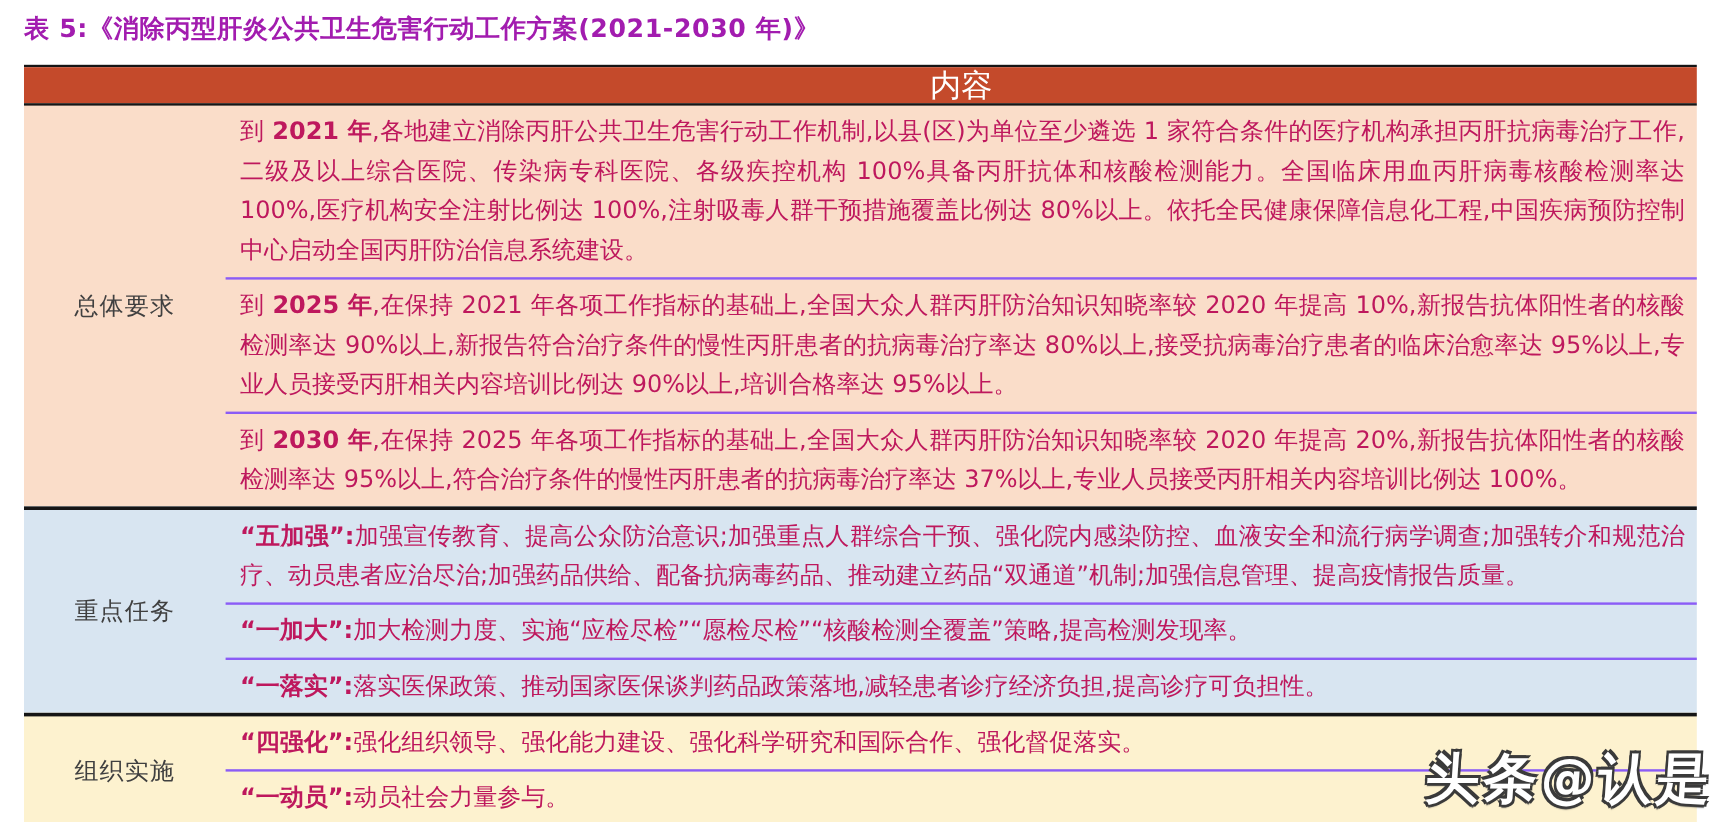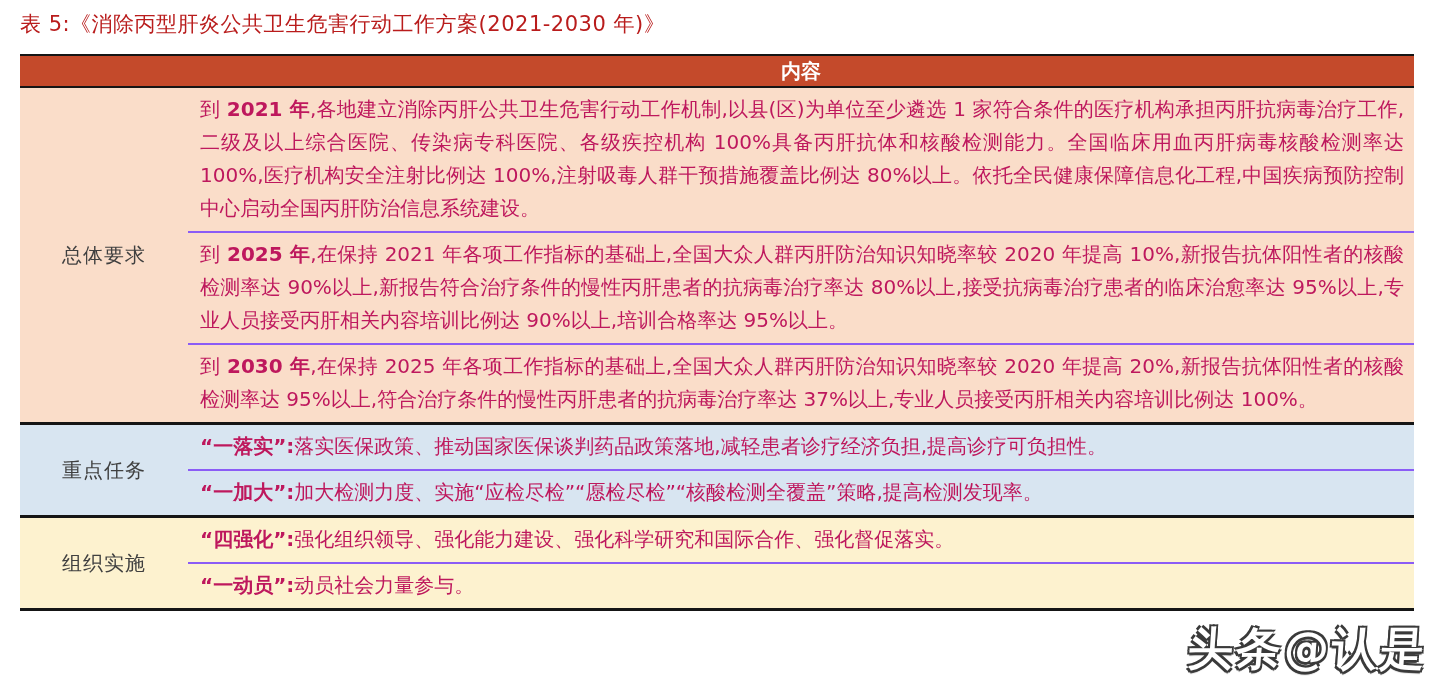--- a/index.html
+++ b/index.html
@@ -13,44 +13,44 @@
   }
   .page {
     position: relative;
     width: 1434px;
     height: 685px;
     box-sizing: border-box;
     padding: 10px 20px 0 20px;
   }
   .doc-title {
     font-size: 21px;
-    font-weight: normal;
-    color: #b91c1c;
+    font-weight: bold;
+    color: #a21caf;
     line-height: 28px;
     margin-bottom: 16px;
     letter-spacing: 0.5px;
   }
   .table {
     width: 1394px;
     border-top: 2px solid #151515;
     border-bottom: 3px solid #151515;
   }
   .header-bar {
     display: flex;
     background: #C44A2B;
     height: 30px;
     align-items: center;
   }
   .header-spacer { width: 168px; flex: none; }
   .header-content {
     flex: 1;
     text-align: center;
     color: #ffffff;
-    font-weight: bold;
-    font-size: 20px;
+    font-weight: normal;
+    font-size: 26px;
   }
   .section {
     display: flex;
     border-top: 3px solid #151515;
   }
   .section:first-of-type { border-top: 2px solid #151515; }
   .section-label {
     width: 168px;
     flex: none;
     display: flex;
@@ -105,22 +105,23 @@
           <div class="section-label">总体要求</div>
           <div class="rows">
             <div class="row"><span>到 </span><b>2021 年</b><span>,各地建立消除丙肝公共卫生危害行动工作机制,以县(区)为单位至少遴选 1 家符合条件的医疗机构承担丙肝抗病毒治疗工作,二级及以上综合医院、传染病专科医院、各级疾控机构 100%具备丙肝抗体和核酸检测能力。全国临床用血丙肝病毒核酸检测率达 100%,医疗机构安全注射比例达 100%,注射吸毒人群干预措施覆盖比例达 80%以上。依托全民健康保障信息化工程,中国疾病预防控制中心启动全国丙肝防治信息系统建设。</span></div>
             <div class="row"><span>到 </span><b>2025 年</b><span>,在保持 2021 年各项工作指标的基础上,全国大众人群丙肝防治知识知晓率较 2020 年提高 10%,新报告抗体阳性者的核酸检测率达 90%以上,新报告符合治疗条件的慢性丙肝患者的抗病毒治疗率达 80%以上,接受抗病毒治疗患者的临床治愈率达 95%以上,专业人员接受丙肝相关内容培训比例达 90%以上,培训合格率达 95%以上。</span></div>
             <div class="row"><span>到 </span><b>2030 年</b><span>,在保持 2025 年各项工作指标的基础上,全国大众人群丙肝防治知识知晓率较 2020 年提高 20%,新报告抗体阳性者的核酸检测率达 95%以上,符合治疗条件的慢性丙肝患者的抗病毒治疗率达 37%以上,专业人员接受丙肝相关内容培训比例达 100%。</span></div>
           </div>
         </div>
         <div class="section" style="background: rgb(216, 229, 241);">
           <div class="section-label">重点任务</div>
           <div class="rows">
+            <div class="row"><b>“五加强”:</b><span>加强宣传教育、提高公众防治意识;加强重点人群综合干预、强化院内感染防控、血液安全和流行病学调查;加强转介和规范治疗、动员患者应治尽治;加强药品供给、配备抗病毒药品、推动建立药品“双通道”机制;加强信息管理、提高疫情报告质量。</span></div>
+            <div class="row"><b>“一加大”:</b><span>加大检测力度、实施“应检尽检”“愿检尽检”“核酸检测全覆盖”策略,提高检测发现率。</span></div>
             <div class="row"><b>“一落实”:</b><span>落实医保政策、推动国家医保谈判药品政策落地,减轻患者诊疗经济负担,提高诊疗可负担性。</span></div>
-            <div class="row"><b>“一加大”:</b><span>加大检测力度、实施“应检尽检”“愿检尽检”“核酸检测全覆盖”策略,提高检测发现率。</span></div>
           </div>
         </div>
         <div class="section" style="background: rgb(253, 242, 207);">
           <div class="section-label">组织实施</div>
           <div class="rows">
             <div class="row"><b>“四强化”:</b><span>强化组织领导、强化能力建设、强化科学研究和国际合作、强化督促落实。</span></div>
             <div class="row"><b>“一动员”:</b><span>动员社会力量参与。</span></div>
           </div>
         </div>
       </div>

